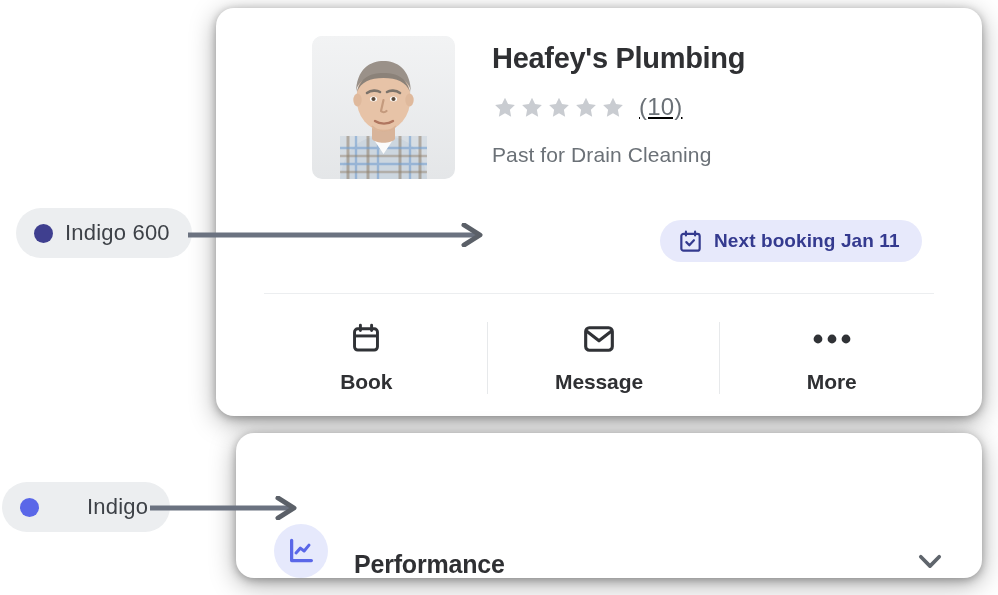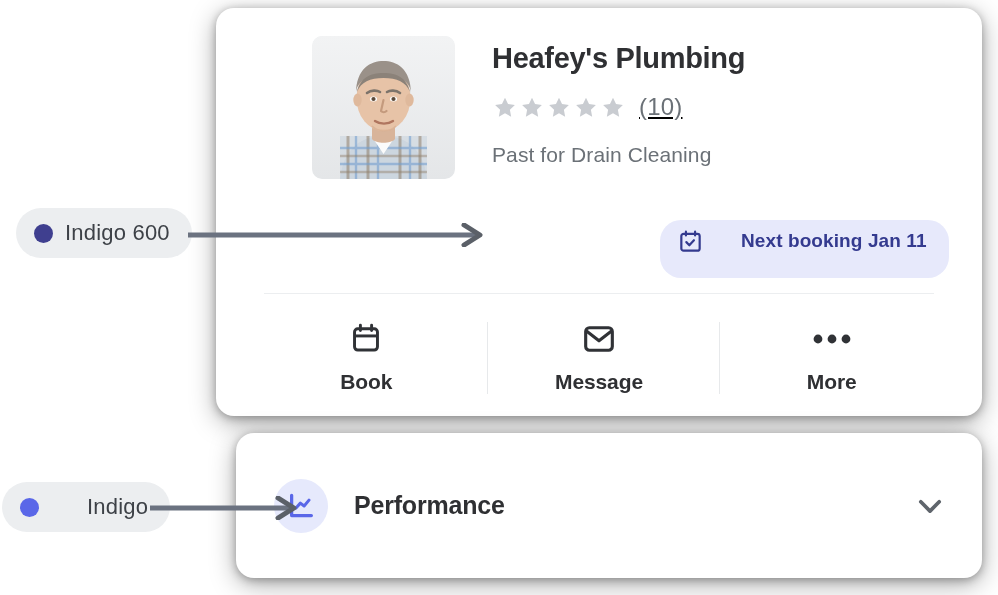--- a/index.html
+++ b/index.html
@@ -108,24 +108,23 @@
   }
 
   
   .booking-badge {
     position: absolute;
     left: 444px;
     top: 212px;
     height: 42px;
     display: flex;
     align-items: center;
-    padding: 0 22px 16px 18px;
+    padding: 0 22px 0 18px;
     border-radius: 21px;
     background: #e7e9fb;
-    gap: 27px;
   }
   .booking-badge .cal-icon {
     width: 25px;
     height: 25px;
     flex: none;
     margin-right: 11px;
   }
   .booking-text {
     font-size: 19px;
     font-weight: bold;
@@ -184,21 +183,21 @@
     font-weight: bold;
     color: #2f3033;
     letter-spacing: -0.1px;
   }
 
   
   .perf-inner {
     position: absolute;
     inset: 0;
     display: flex;
-    align-items: center;
+    align-items: flex-end;
     padding: 0 35px 0 38px;
   }
   .perf-badge {
     width: 54px;
     height: 54px;
     border-radius: 50%;
     background: #e6e9fc;
     display: flex;
     align-items: center;
     justify-content: center;

